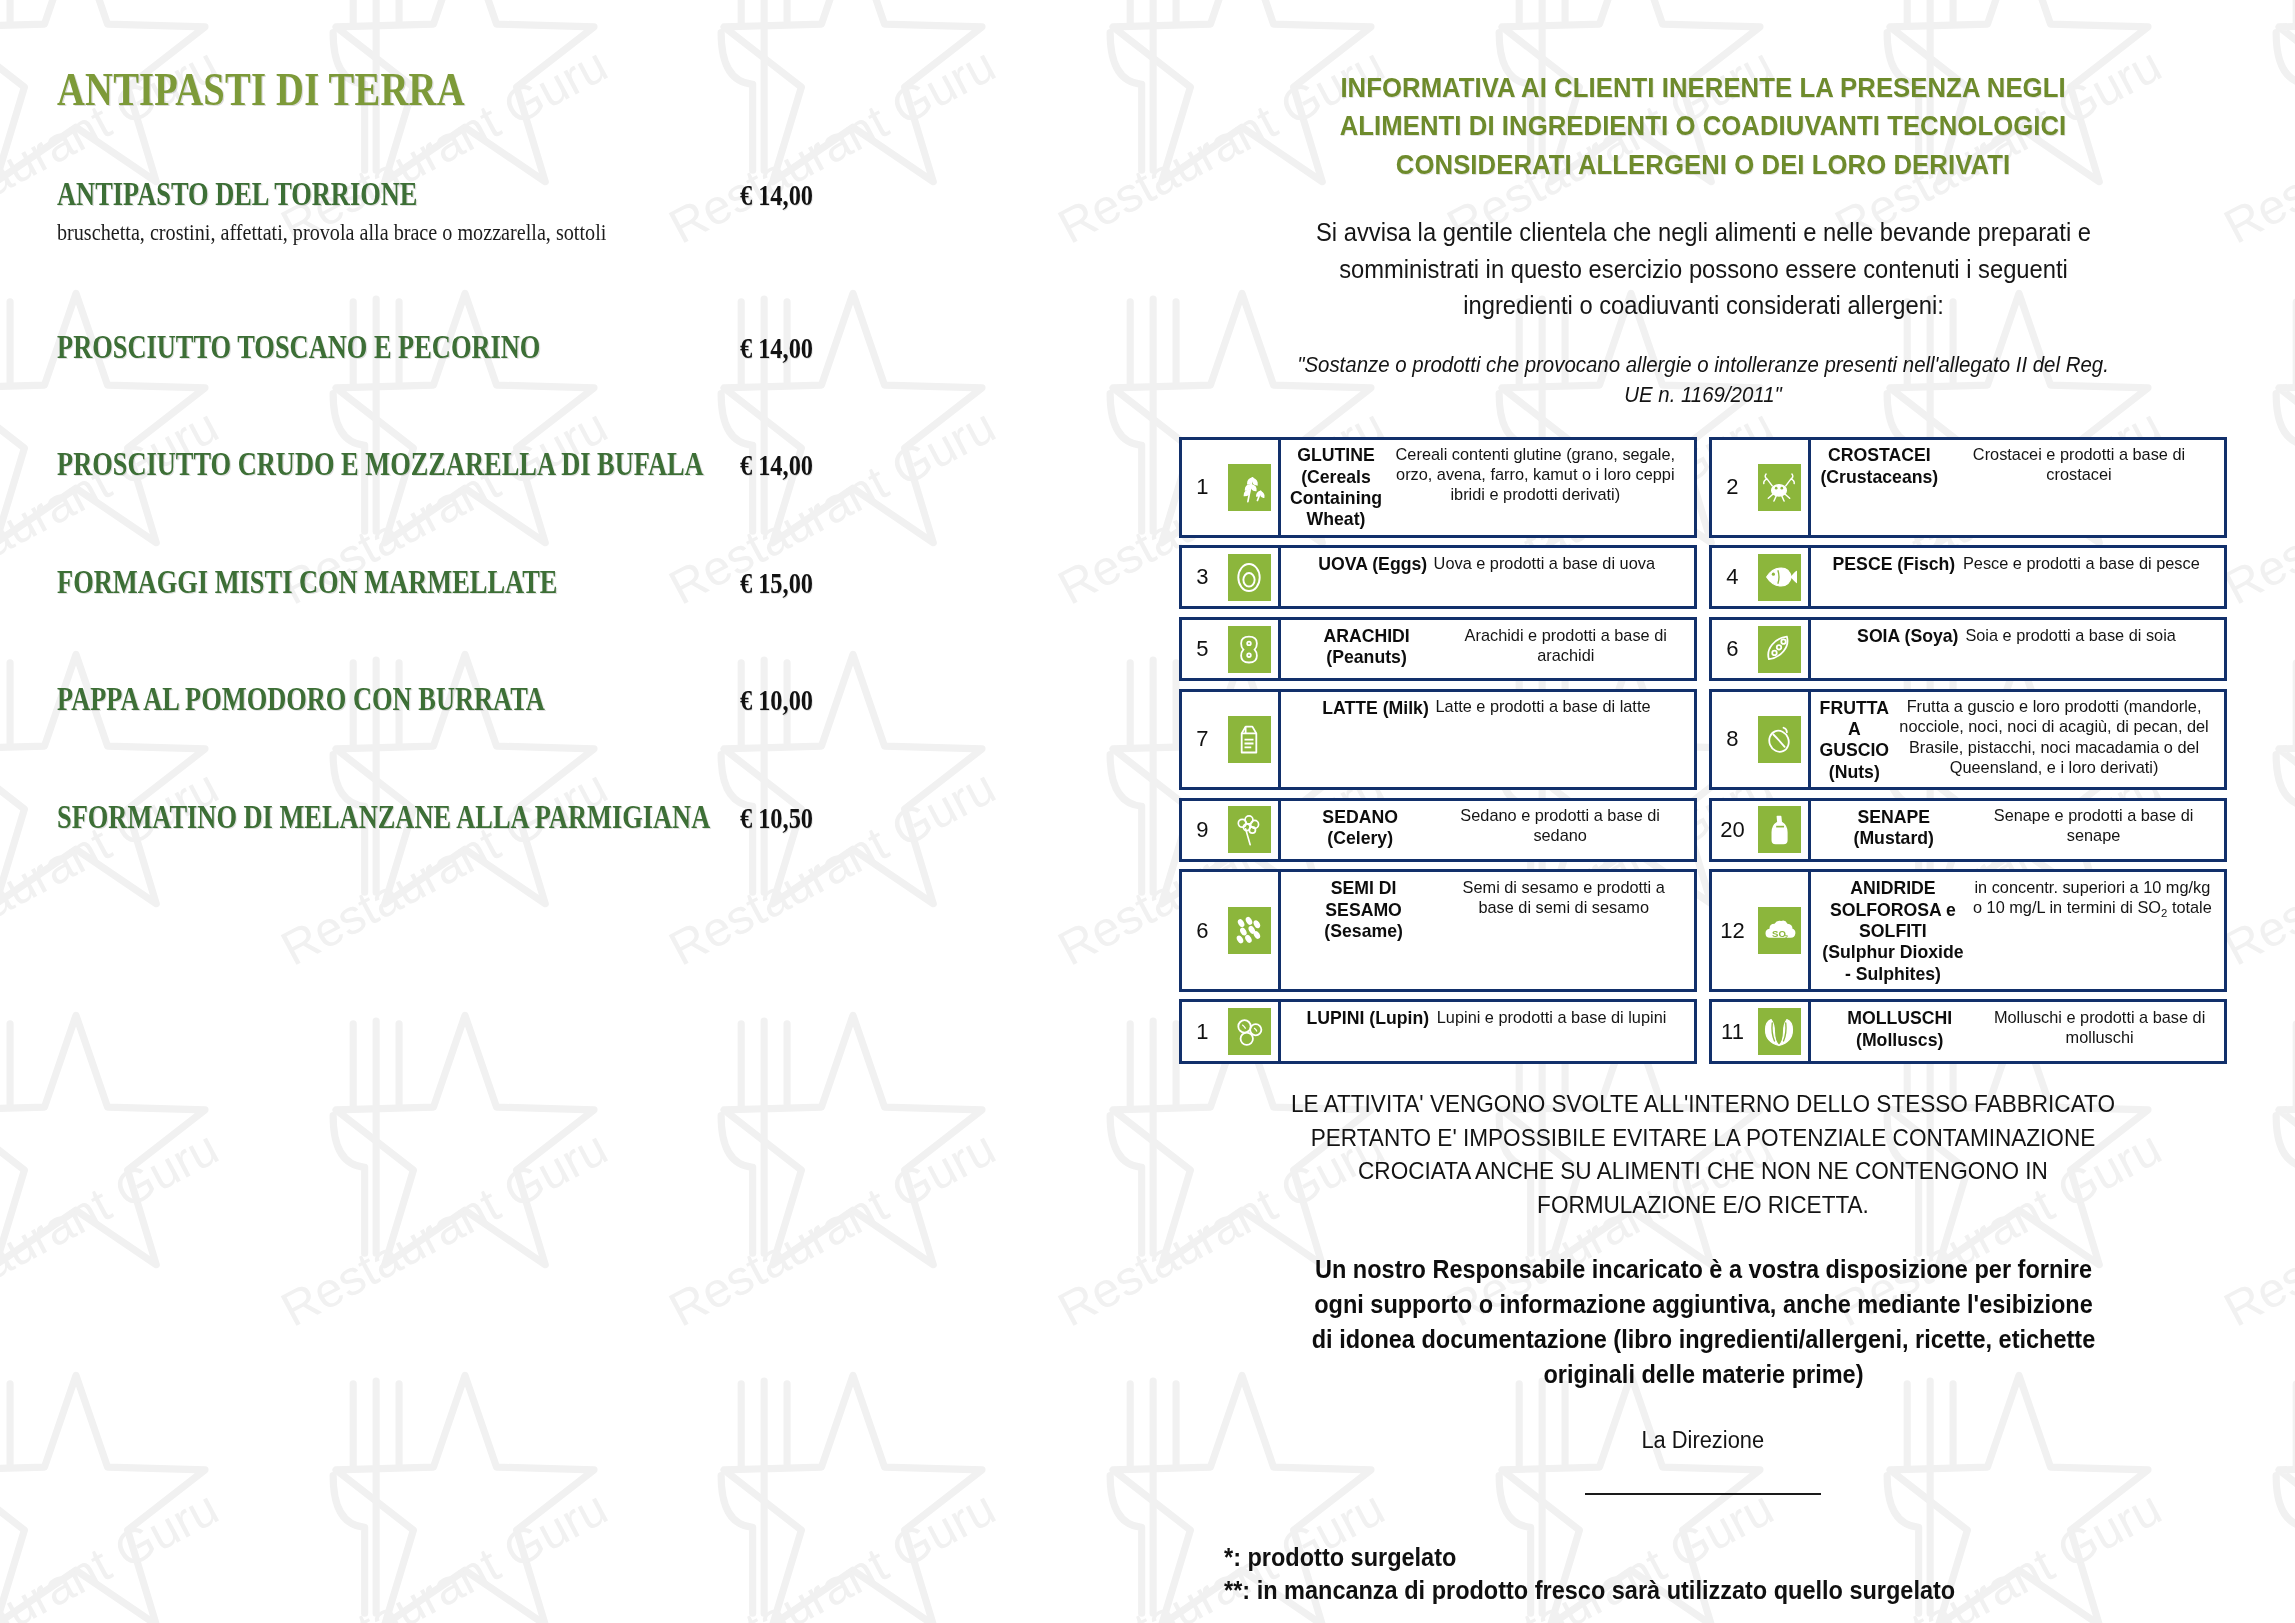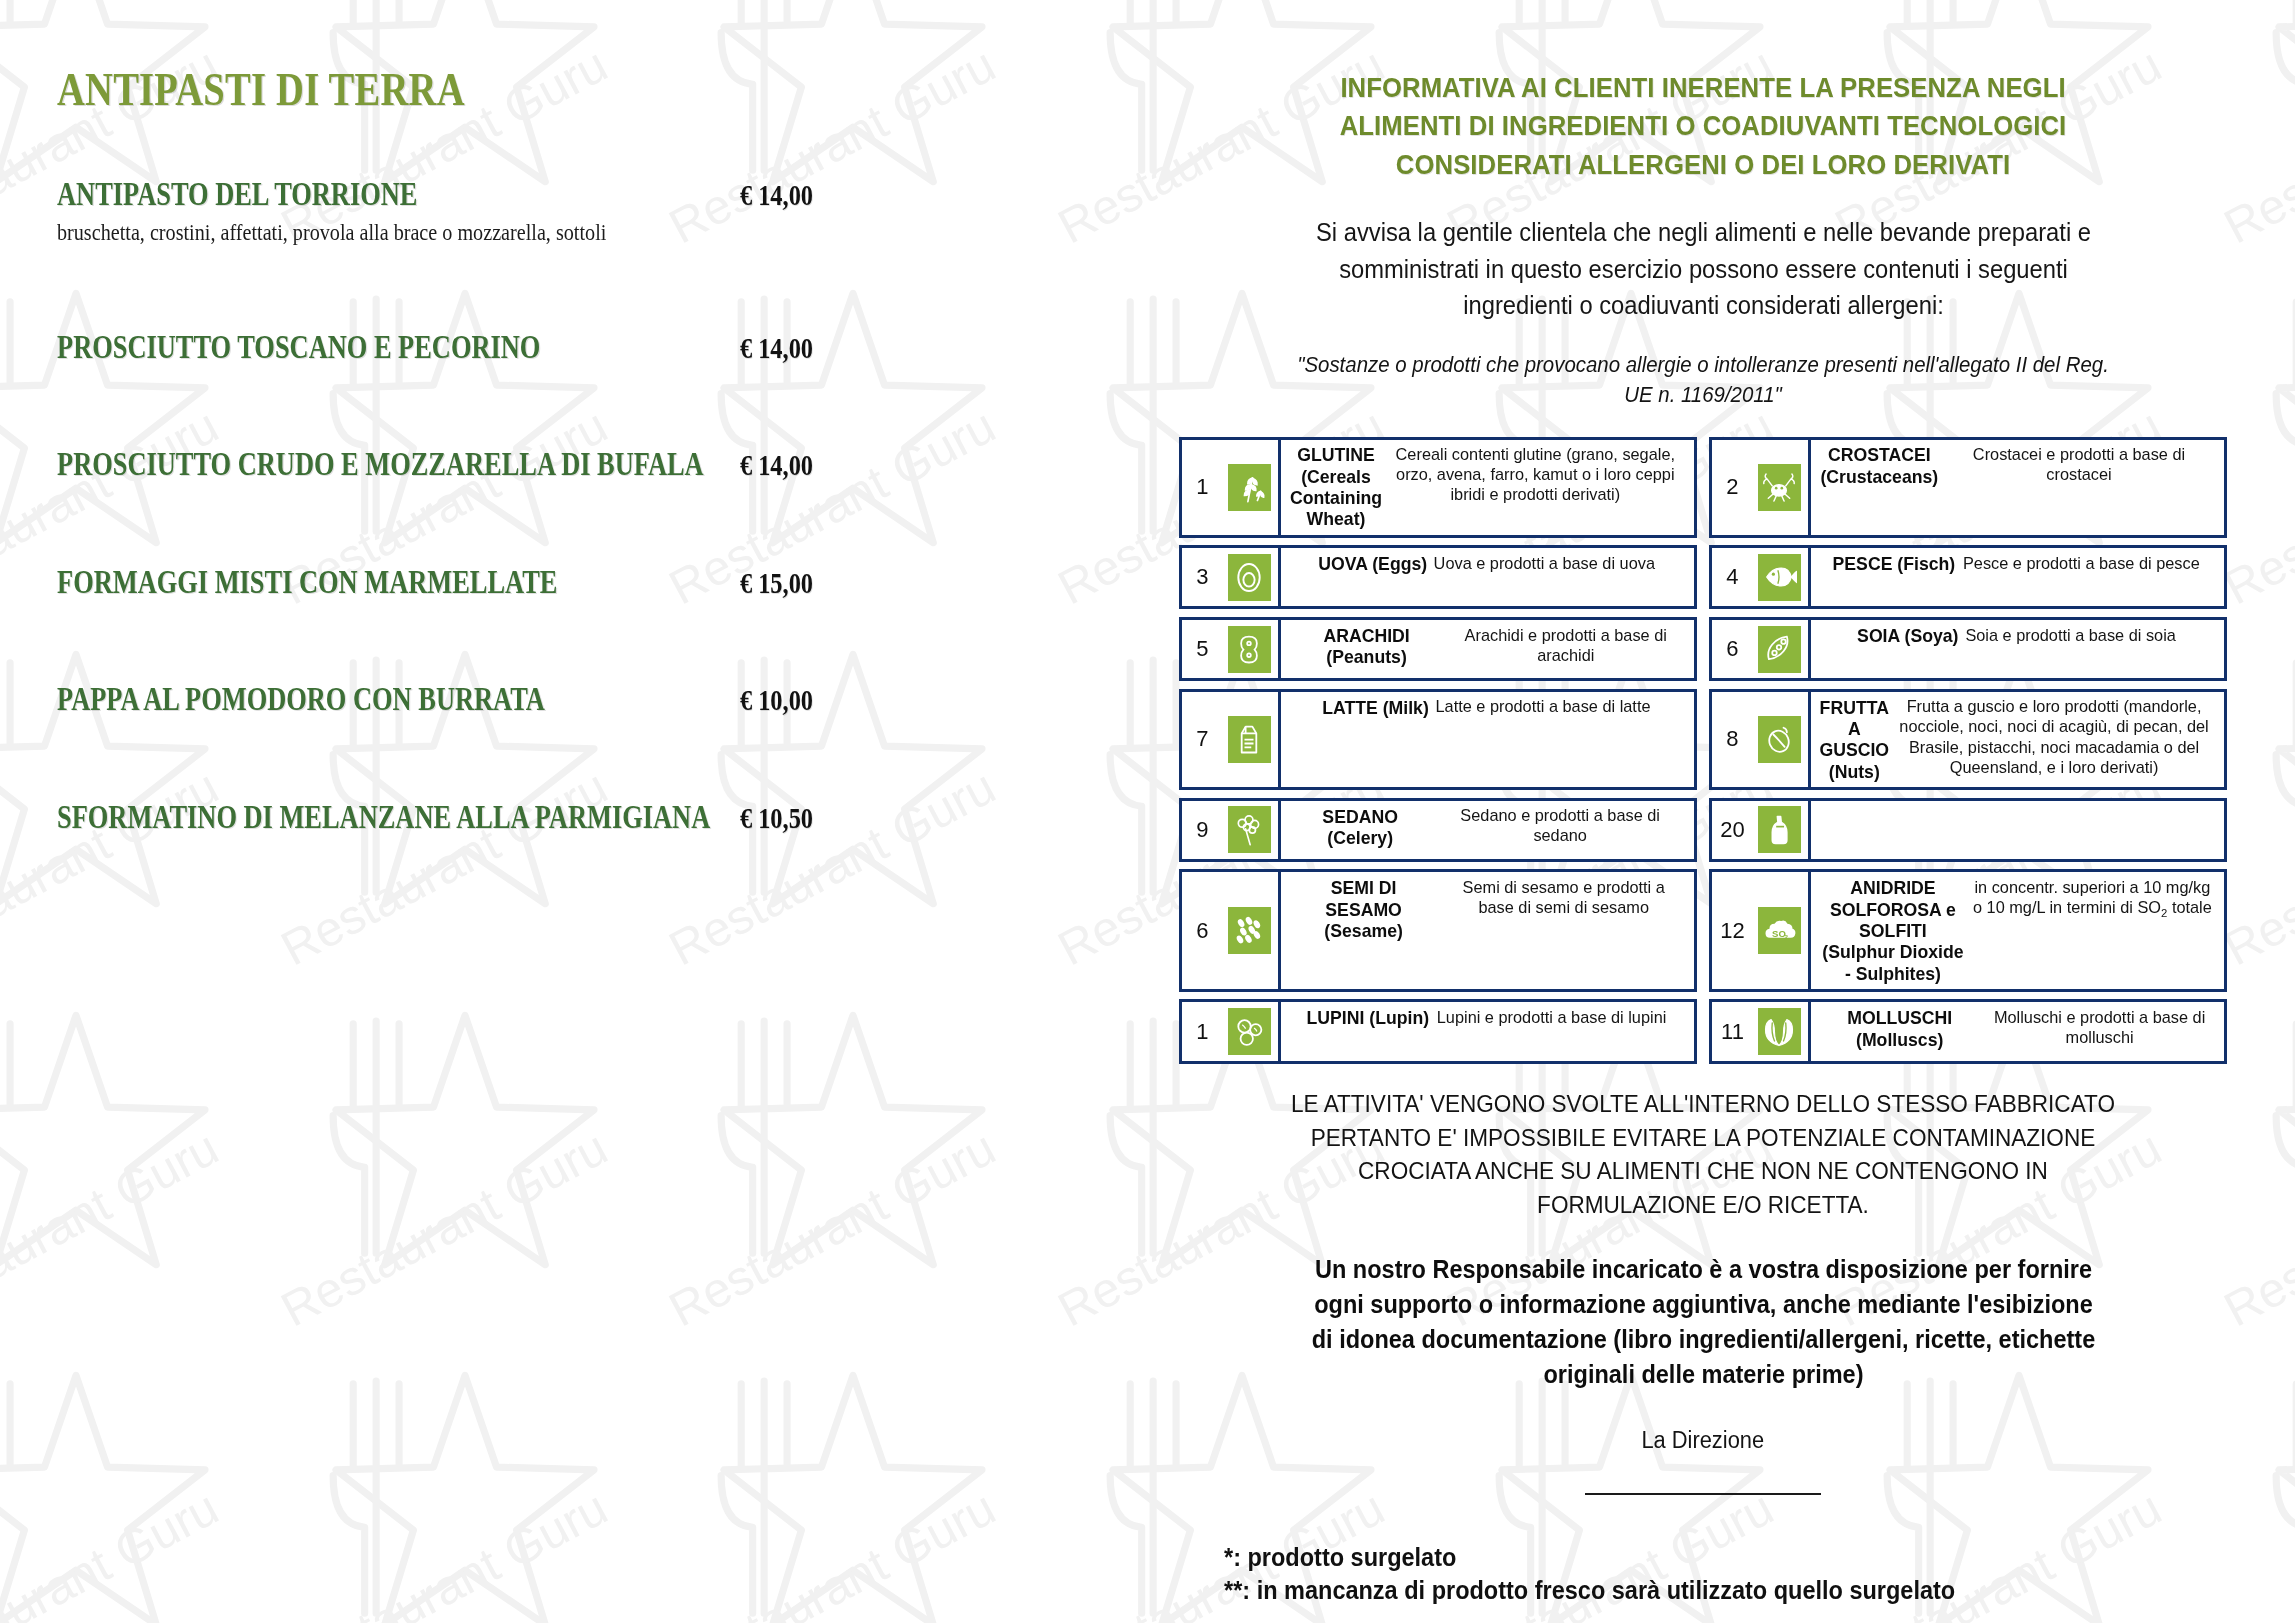--- a/index.html
+++ b/index.html
@@ -880,20 +880,24 @@
             <div class="cell-icon">
               <svg viewBox="0 0 64 64">
                 <g fill="#ffffff" stroke="#ffffff" stroke-width="2.6" stroke-linejoin="round">
                   <path d="M29 8 L35 8 L36 18 q10 6 10 18 l0 14 q0 6 -6 6 l-14 0 q-6 0 -6-6 l0-14 q0-12 10-18 Z"></path>
                   <path d="M27 26 L41 26" stroke="#8cb63c" stroke-width="3"></path>
                 </g>
               </svg>
             </div>
           </div>
           <div class="cell-divider"></div>
+          <div class="cell-text">
+            <div class="cell-title"><span>SENAPE</span> <span class="en">(Mustard)</span></div>
+            <div class="cell-sub">Senape e prodotti a base di senape</div>
+          </div>
         </div>
         <div class="allergen-cell">
           <div class="cell-num">6</div>
           <div class="cell-icon-wrap">
             <div class="cell-icon">
               <svg viewBox="0 0 64 64">
                 <g fill="#ffffff">
                   <ellipse cx="18" cy="18" rx="5" ry="7.5" transform="rotate(-30 18 18)"></ellipse>
                   <ellipse cx="32" cy="14" rx="5" ry="7.5" transform="rotate(-30 32 14)"></ellipse>
                   <ellipse cx="46" cy="20" rx="5" ry="7.5" transform="rotate(-30 46 20)"></ellipse>

